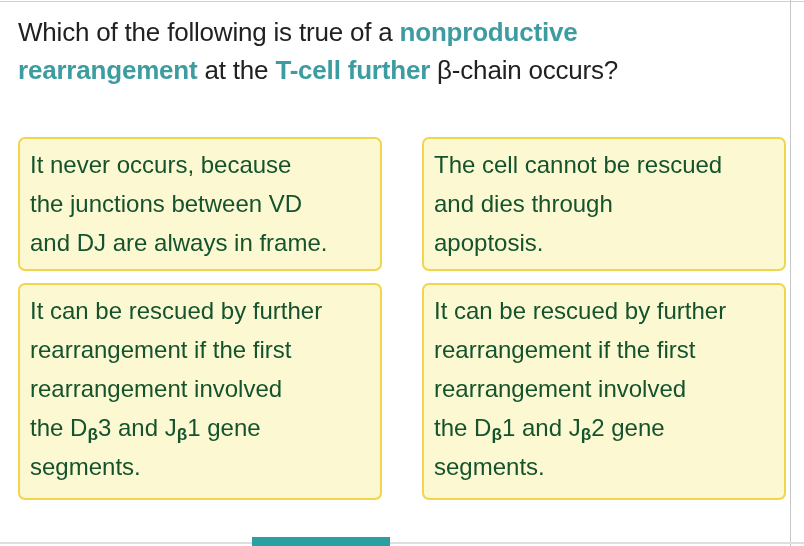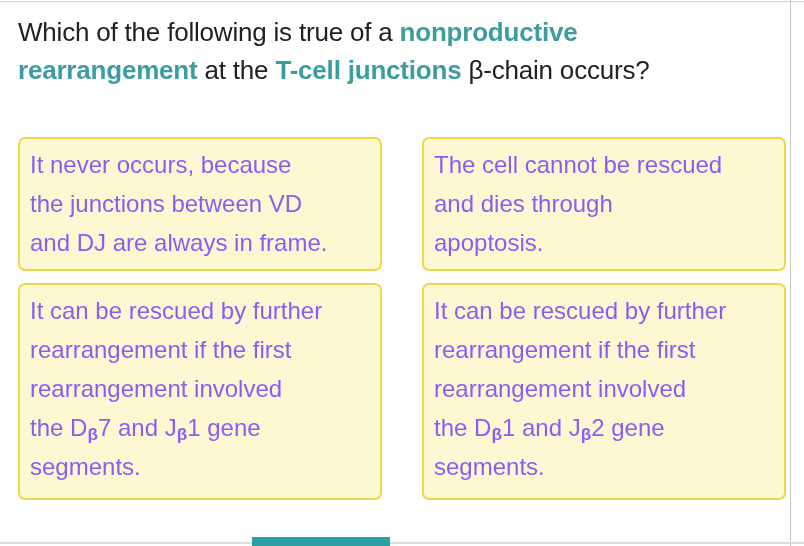--- a/index.html
+++ b/index.html
@@ -38,21 +38,21 @@
     row-gap: 12px;
   }
   .opt {
     box-sizing: border-box;
     background: #fbf8d2;
     border: 2px solid #f0d54d;
     border-radius: 7px;
     padding: 6px 10px;
     font-size: 24px;
     line-height: 39px;
-    color: #8b5cf6;
+    color: #14532d;
     overflow: hidden;
     cursor: pointer;
   }
   .t { white-space: pre-line; }
   .sub {
     font-size: 0.72em;
     vertical-align: -0.24em;
     font-weight: 600;
     line-height: 0;
     white-space: pre-line;
@@ -81,33 +81,33 @@
     background: #2ba0a2;
     z-index: 2;
   }
 </style>
 </head>
 <body>
 
 <div class="page">
 
   <div class="question"><span class="q">Which of the following is true of a </span><span class="q kw">nonproductive
-rearrangement</span><span class="q"> at the </span><span class="q kw">T-cell junctions</span><span class="q"> β-chain occurs?</span></div>
+rearrangement</span><span class="q"> at the </span><span class="q kw">T-cell further</span><span class="q"> β-chain occurs?</span></div>
 
   <div class="grid">
     <div class="opt"><span class="t">It never occurs, because
 the junctions between VD
 and DJ are always in frame.</span></div>
     <div class="opt"><span class="t">The cell cannot be rescued
 and dies through
 apoptosis.</span></div>
     <div class="opt"><span class="t">It can be rescued by further
 rearrangement if the first
 rearrangement involved
-the D</span><span class="sub">β</span><span class="t">7 and J</span><span class="sub">β</span><span class="t">1 gene
+the D</span><span class="sub">β</span><span class="t">3 and J</span><span class="sub">β</span><span class="t">1 gene
 segments.</span></div>
     <div class="opt"><span class="t">It can be rescued by further
 rearrangement if the first
 rearrangement involved
 the D</span><span class="sub">β</span><span class="t">1 and J</span><span class="sub">β</span><span class="t">2 gene
 segments.</span></div>
   </div>
 
   <div class="hairline-top"></div>
   <div class="vline-right"></div>

